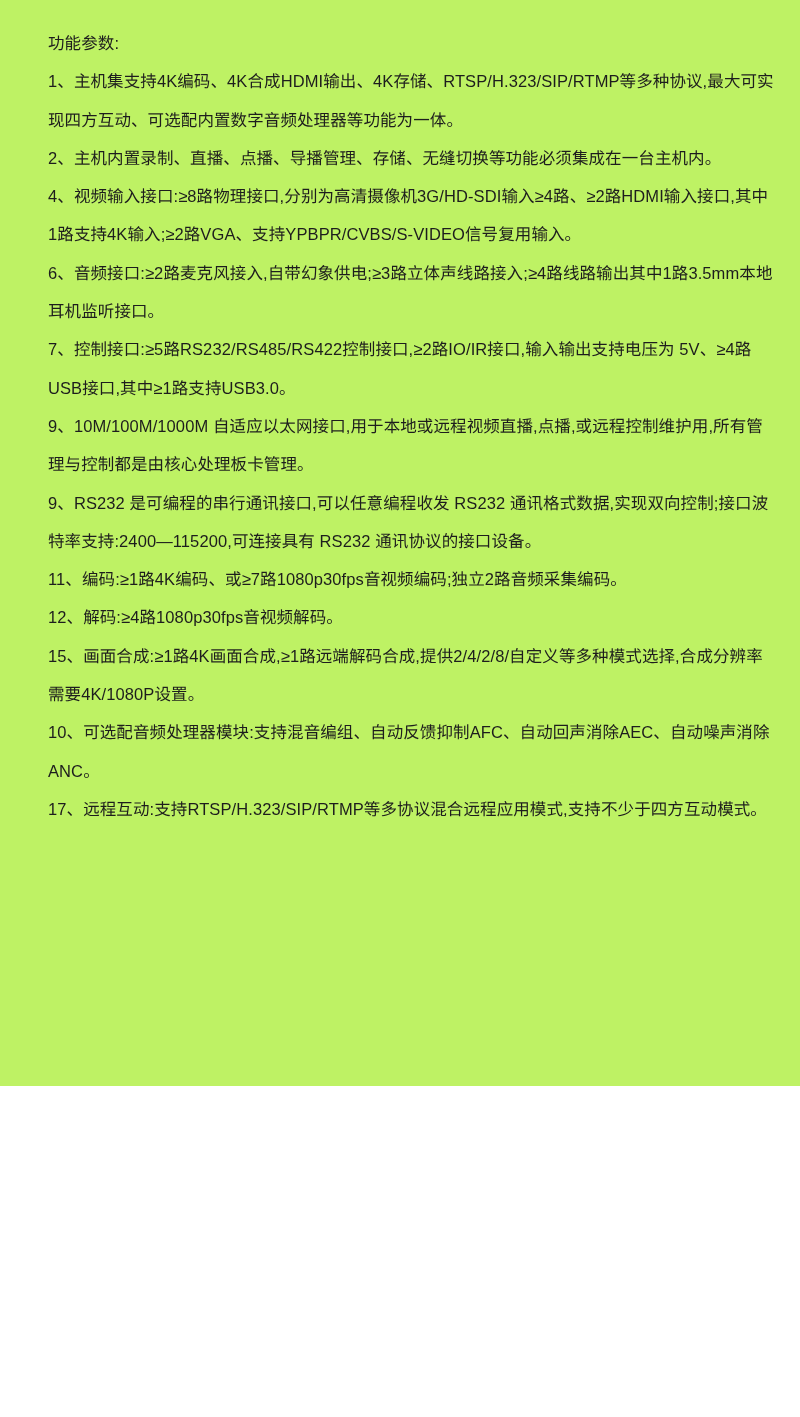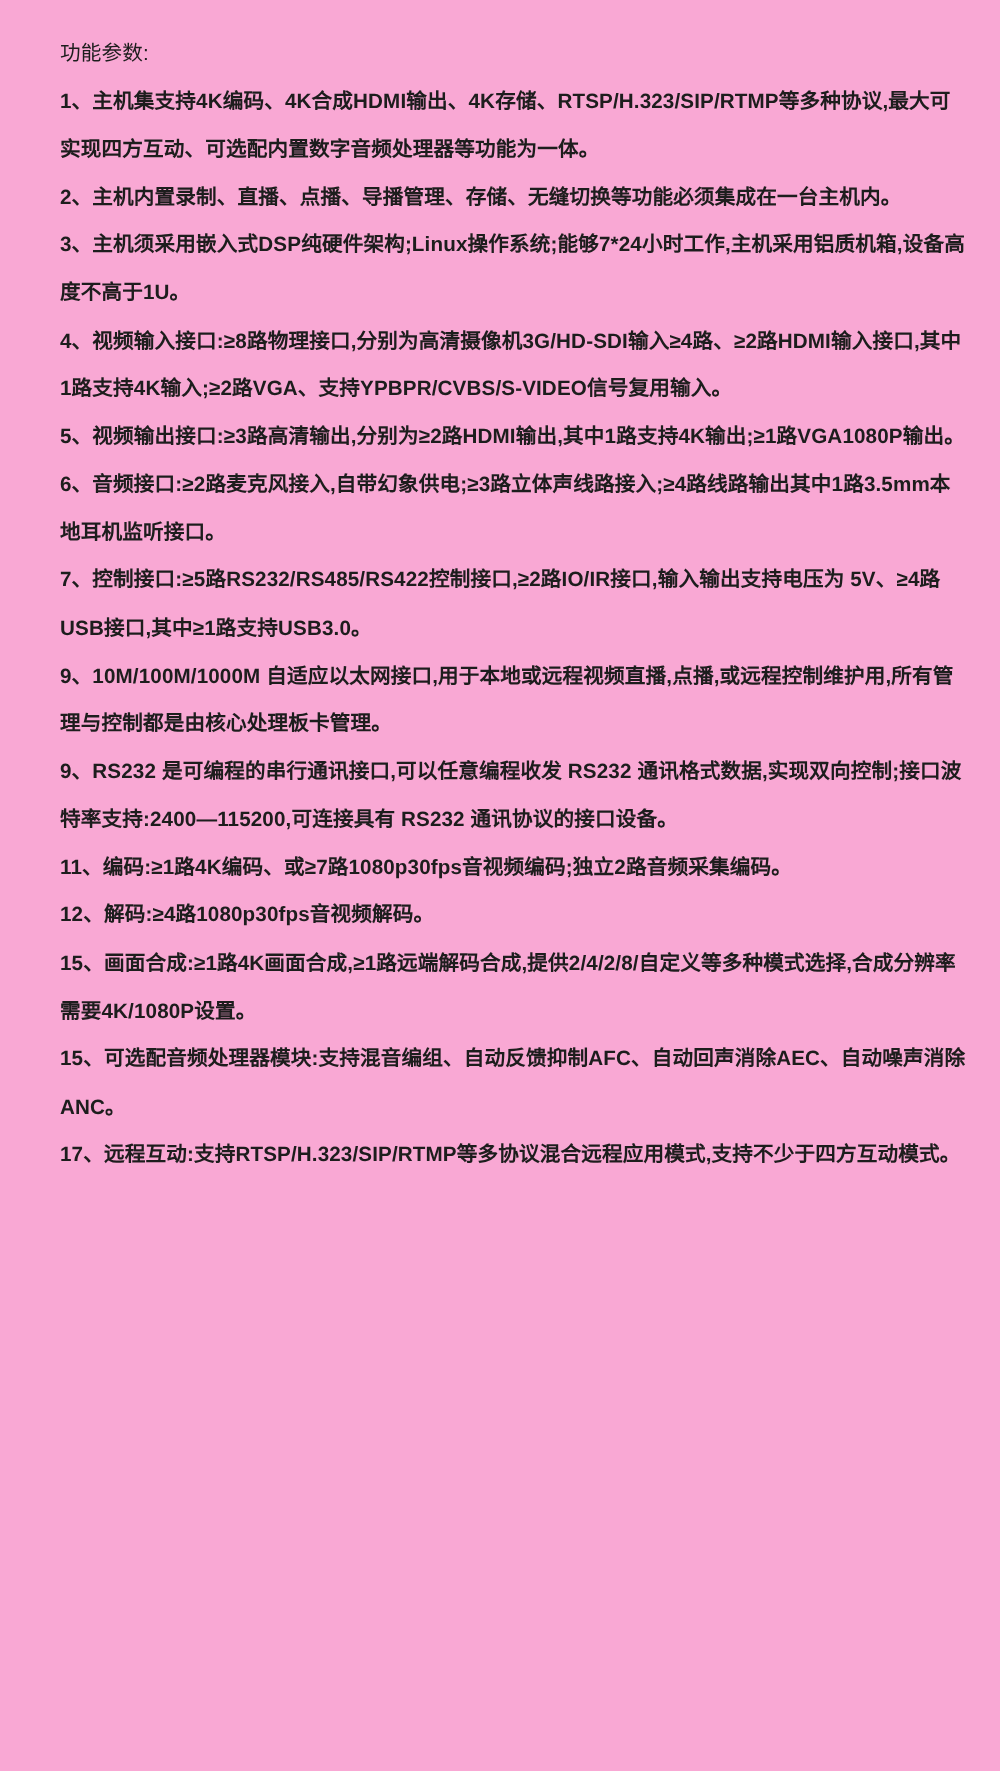--- a/index.html
+++ b/index.html
@@ -7,82 +7,80 @@
     margin: 0;
     padding: 0;
     background: #ffffff;
   }
   body {
     font-family: "Liberation Sans", "DejaVu Sans", sans-serif;
   }
   #page {
     position: relative;
     width: 800px;
-    height: 1417px;
-    background: #f9a8d4;
+    height: 1086px;
+    background: #bef264;
     overflow: hidden;
     box-sizing: border-box;
   }
   #doc-body {
     position: absolute;
     left: 48px;
     top: 24px;
     width: 728px;
   }
   .para {
     font-size: 16.5px;
     line-height: 38.3px;
     color: #1d1d1d;
     letter-spacing: 0.1px;
     text-align: left;
     word-break: break-word;
     margin: 0;
     white-space: pre-wrap;
-    font-weight: 700;
+    font-weight: 400;
     font-stretch: semi-condensed;
   }
   .para.heading {
     font-weight: 500;
   }
 </style>
 </head>
 <body>
 
 <div id="page">
   <div id="doc-body">
 
     <p class="para heading">功能参数:</p>
 
     <p class="para">1、主机集支持4K编码、4K合成HDMI输出、4K存储、RTSP/H.323/SIP/RTMP等多种协议,最大可实现四方互动、可选配内置数字音频处理器等功能为一体。</p>
 
     <p class="para">2、主机内置录制、直播、点播、导播管理、存储、无缝切换等功能必须集成在一台主机内。</p>
 
-    <p class="para">3、主机须采用嵌入式DSP纯硬件架构;Linux操作系统;能够7*24小时工作,主机采用铝质机箱,设备高度不高于1U。</p>
 
     <p class="para">4、视频输入接口:≥8路物理接口,分别为高清摄像机3G/HD-SDI输入≥4路、≥2路HDMI输入接口,其中1路支持4K输入;≥2路VGA、支持YPBPR/CVBS/S-VIDEO信号复用输入。</p>
 
-    <p class="para">5、视频输出接口:≥3路高清输出,分别为≥2路HDMI输出,其中1路支持4K输出;≥1路VGA1080P输出。</p>
 
     <p class="para">6、音频接口:≥2路麦克风接入,自带幻象供电;≥3路立体声线路接入;≥4路线路输出其中1路3.5mm本地耳机监听接口。</p>
 
     <p class="para">7、控制接口:≥5路RS232/RS485/RS422控制接口,≥2路IO/IR接口,输入输出支持电压为 5V、≥4路USB接口,其中≥1路支持USB3.0。</p>
 
 
     <p class="para">9、10M/100M/1000M 自适应以太网接口,用于本地或远程视频直播,点播,或远程控制维护用,所有管理与控制都是由核心处理板卡管理。</p>
 
     <p class="para">9、RS232 是可编程的串行通讯接口,可以任意编程收发 RS232 通讯格式数据,实现双向控制;接口波特率支持:2400—115200,可连接具有 RS232 通讯协议的接口设备。</p>
 
     <p class="para">11、编码:≥1路4K编码、或≥7路1080p30fps音视频编码;独立2路音频采集编码。</p>
 
     <p class="para">12、解码:≥4路1080p30fps音视频解码。</p>
 
 
 
     <p class="para">15、画面合成:≥1路4K画面合成,≥1路远端解码合成,提供2/4/2/8/自定义等多种模式选择,合成分辨率需要4K/1080P设置。</p>
 
-    <p class="para">15、可选配音频处理器模块:支持混音编组、自动反馈抑制AFC、自动回声消除AEC、自动噪声消除ANC。</p>
+    <p class="para">10、可选配音频处理器模块:支持混音编组、自动反馈抑制AFC、自动回声消除AEC、自动噪声消除ANC。</p>
 
     <p class="para">17、远程互动:支持RTSP/H.323/SIP/RTMP等多协议混合远程应用模式,支持不少于四方互动模式。</p>
 
 
 
   </div>
 </div>
 
 </body></html>

